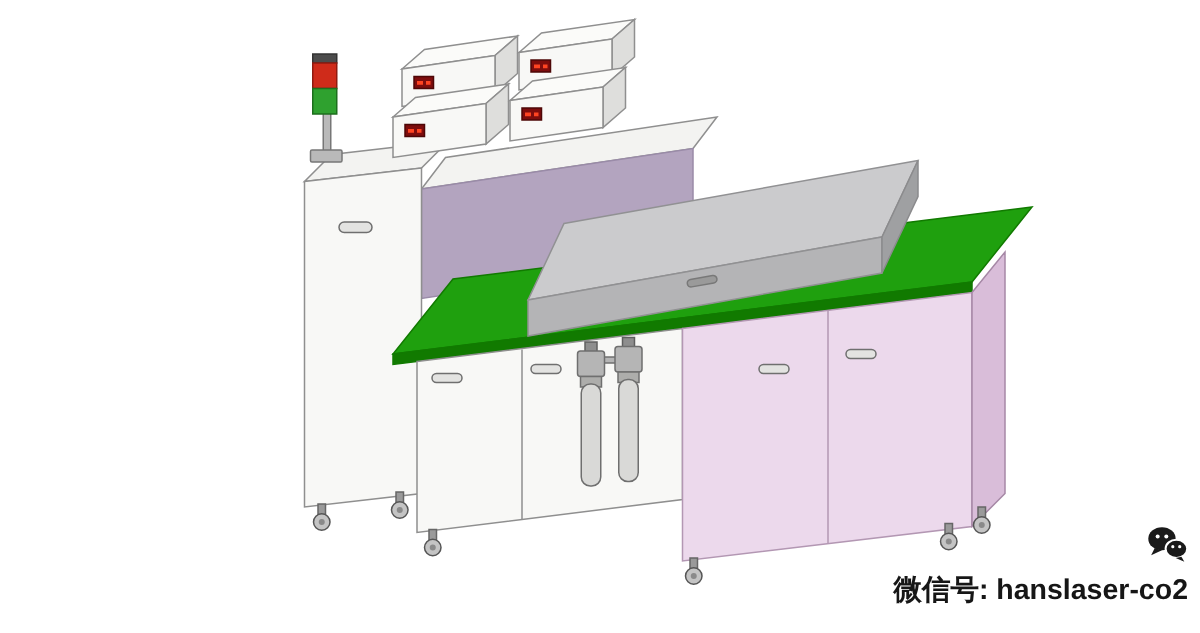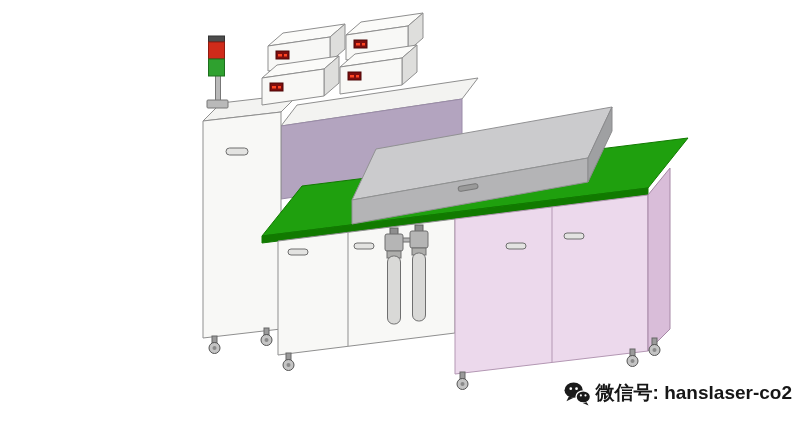--- a/index.html
+++ b/index.html
@@ -36,21 +36,21 @@
   .display{fill:var(--display-red);stroke:#4d0707;}
   .glow{fill:var(--display-glow);}
   .metal{fill:#b5b5b5;stroke:#6f6f6f;}
   .metal-dark{fill:#8e8e8e;stroke:#5f5f5f;}
   .filter-body{fill:#d9d9d7;stroke:#6f6f6f;}
   .collar{fill:#adadab;stroke:#6f6f6f;}
   .wheel{fill:#c4c4c4;stroke:#555;}
   .hub{fill:#8a8a8a;}
   .stem{fill:#9a9a9a;stroke:#666;}
   .watermark{position:absolute;right:8px;bottom:16px;display:flex;align-items:flex-end;gap:5px;
-             font-weight:bold;font-size:19px;color:var(--watermark-text);}
+             font-weight:bold;font-size:19px;color:var(--watermark-text);flex-direction:column;}
   .wechat{flex:0 0 auto;}
 </style>
 </head>
 <body>
 
 <div class="stage">
   <svg width="800" height="422" viewBox="0 0 800 422">
     <g>
 
       <polygon class="face-white" points="281,126 462,99 478,78 297,105"></polygon>

